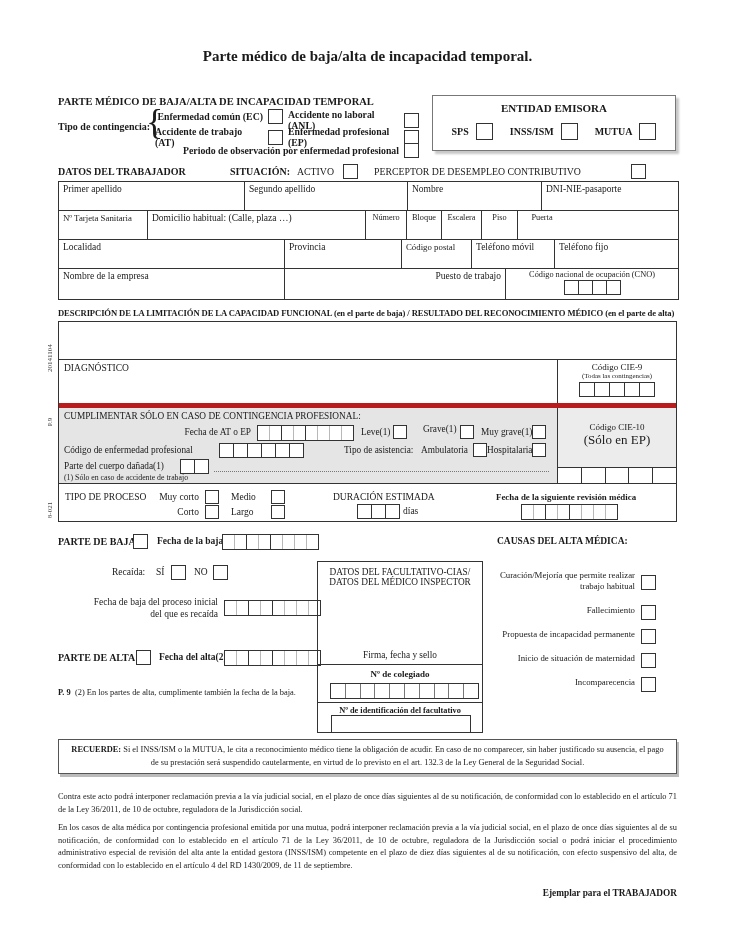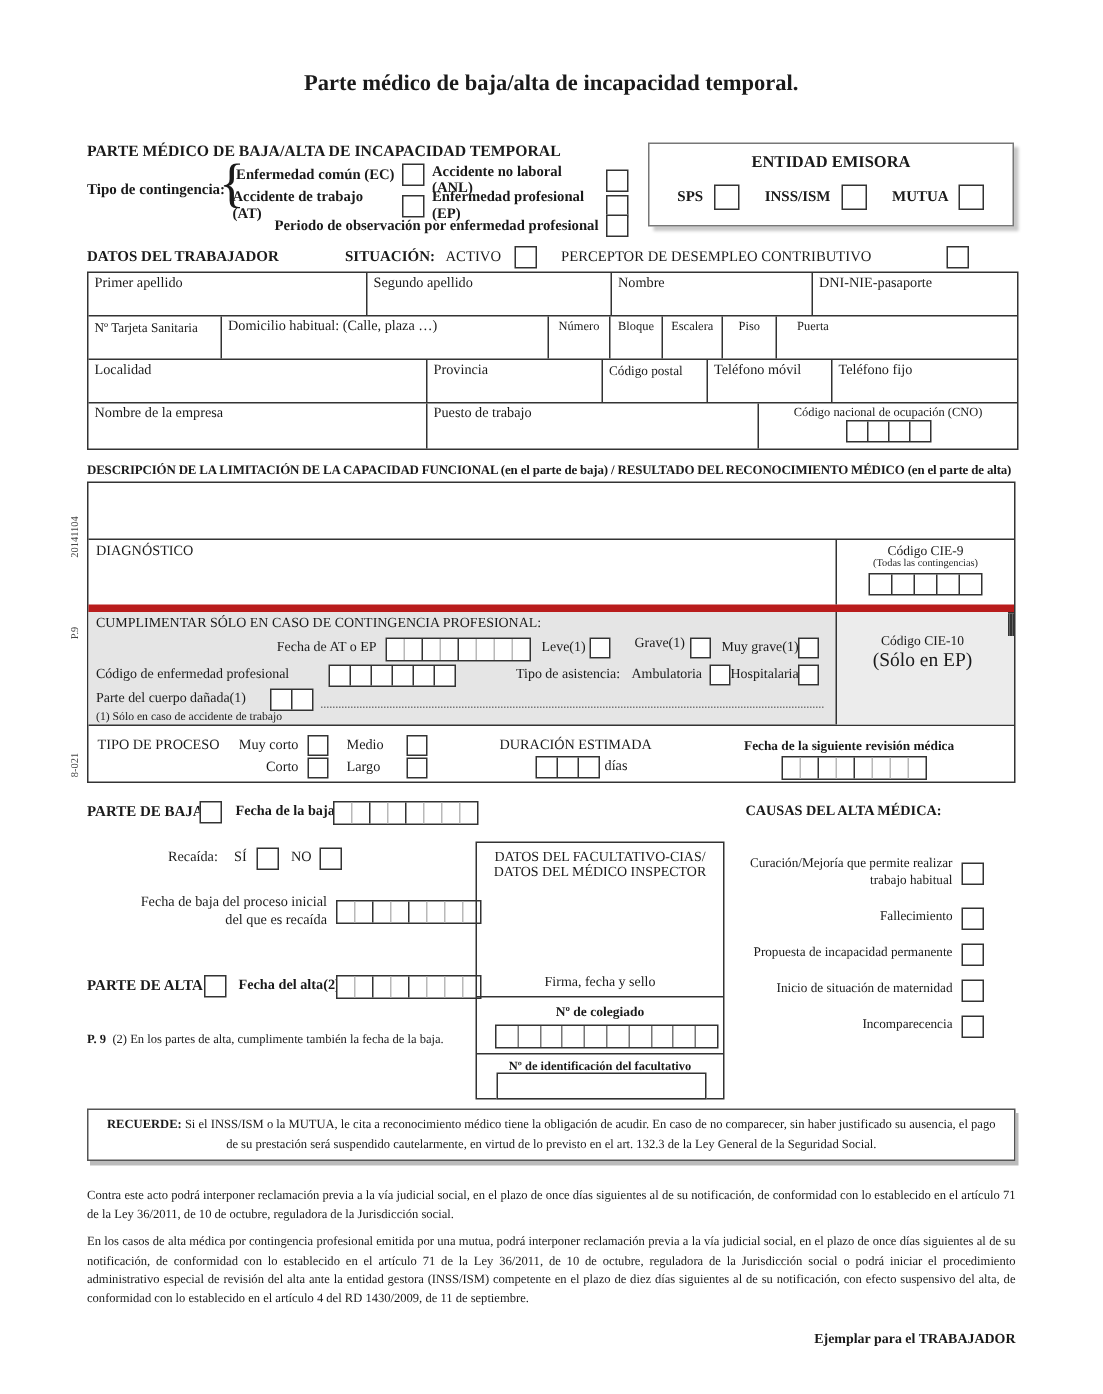--- a/index.html
+++ b/index.html
@@ -28,21 +28,21 @@
   .wcell:first-child{border-left:none;}
   .wcell.c{text-align:center;padding:2px 1px;font-size:8.3px;}
   
   .mainbox{position:absolute;left:58px;top:321px;width:619px;height:201px;border:1px solid #333;box-sizing:border-box;}
   .descarea{position:absolute;left:0;top:0;width:100%;height:38px;border-bottom:1px solid #333;box-sizing:border-box;}
   .diagrow{position:absolute;left:0;top:38px;width:100%;height:48px;display:flex;border-bottom:5px solid #b91c1c;box-sizing:border-box;}
   .diagleft{flex:1;padding:3px 5px;font-size:9.5px;}
   .cieright{width:119px;border-left:1px solid #333;box-sizing:border-box;text-align:center;}
   .cumpl{position:absolute;left:0;top:86px;width:100%;height:76px;display:flex;background:#e5e5e5;border-bottom:1px solid #333;box-sizing:border-box;}
   .cumplleft{flex:1;position:relative;font-size:9.3px;}
-  .cie10col{width:119px;border-left:1px solid #333;box-sizing:border-box;display:flex;flex-direction:row;background:#ececec;}
+  .cie10col{width:119px;border-left:1px solid #333;box-sizing:border-box;display:flex;flex-direction:column;background:#ececec;}
   .cie10lbl{flex:1;text-align:center;padding-top:14px;}
   .cie10cells{display:flex;height:15px;border-top:1px solid #333;background:#fff;}
   .cie10cells i{flex:1;border-right:1px solid #333;}
   .cie10cells i:last-child{border-right:none;}
   .proc{position:absolute;left:0;top:162px;width:100%;height:38px;font-size:9.5px;}
   .pt{position:absolute;white-space:nowrap;}
   .vcode{position:absolute;font-size:7px;transform:rotate(-90deg);text-align:center;color:#444;}
   
   .entidad{position:absolute;left:432px;top:95px;width:244px;height:56px;border:1px solid #777;background:#fff;box-shadow:3px 3px 2px #c8c8c8;box-sizing:border-box;}
   
@@ -131,21 +131,21 @@
     </div>
     <div class="wrow">
       <div class="wcell" style="width:225px;"><span>Localidad</span></div>
       <div class="wcell" style="width:117px;"><span>Provincia</span></div>
       <div class="wcell" style="width:70px;font-size:8.8px;"><span>Código postal</span></div>
       <div class="wcell" style="width:83px;"><span>Teléfono móvil</span></div>
       <div class="wcell" style="width:124px;"><span>Teléfono fijo</span></div>
     </div>
     <div class="wrow">
       <div class="wcell" style="width:225px;height:30px;"><span>Nombre de la empresa</span></div>
-      <div class="wcell" style="width:221px;height:30px;"><span>Puesto de trabajo</span></div>
+      <div class="wcell" style="width:221px;height:30px;text-align:right;"><span>Puesto de trabajo</span></div>
       <div class="wcell" style="width:173px;height:30px;font-size:8.3px;text-align:center;padding:1px 2px;">
         <span>Código nacional de ocupación (CNO)</span><br>
         <span class="cells" style="margin-top:1px;">
             <i></i>
             <i></i>
             <i></i>
             <i></i>
           </span>
       </div>
     </div>

